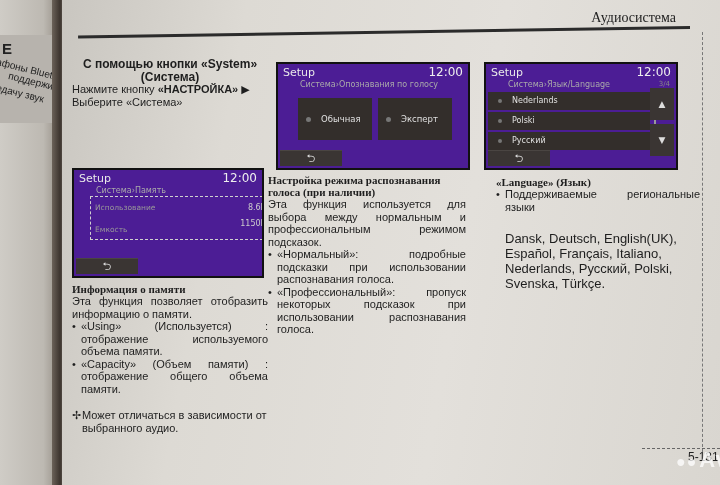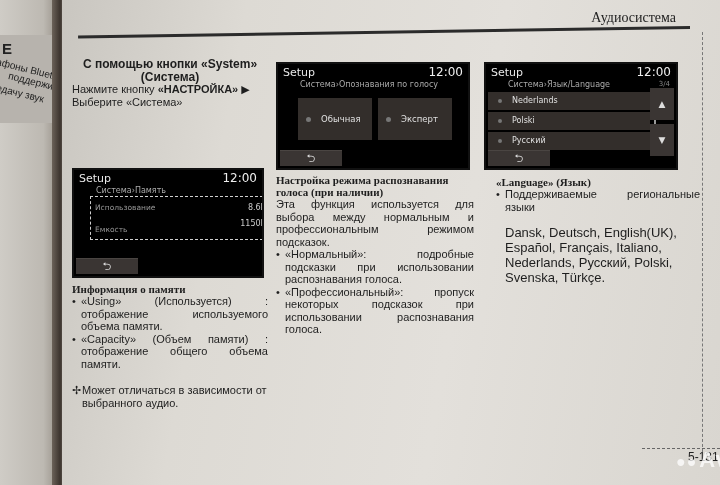--- a/index.html
+++ b/index.html
@@ -62,25 +62,25 @@
   .col1 { left: 72px; top: 58px; width: 196px; }
   .col3 { left: 496px; top: 64px; width: 204px; }
 
   .italic-head { font-weight: bold; font-size: 12px; text-align: center; }
   .serif-head { font-family: "Liberation Serif", serif; font-weight: bold; font-size: 11px; line-height: 12px; }
   .just { text-align: justify; }
   .bold { font-weight: bold; }
   ul.bullets { list-style: none; }
   ul.bullets li { position: relative; padding-left: 9px; text-align: justify; }
   ul.bullets li::before { content: "•"; position: absolute; left: 0; top: 0; }
-  .lang-list { font-size: 13px; line-height: 15px; padding-left: 9px; margin-top: 12px; }
+  .lang-list { font-size: 13px; line-height: 15px; padding-left: 9px; margin-top: 18px; }
 
   
   .screen {
-    position: absolute; background: #000000; border: 2px solid #111; color: #d8d8d8;
+    position: absolute; background: #4c1d95; border: 2px solid #111; color: #d8d8d8;
     font-family: "DejaVu Sans", sans-serif; overflow: hidden;
   }
   .screen .s-title { position: absolute; left: 5px; top: 2px; font-size: 11px; color: #e8e8e8; }
   .screen .s-time { position: absolute; right: 5px; top: 1px; font-size: 12px; color: #eee; }
   .screen .s-crumb { position: absolute; left: 8px; top: 16px; font-size: 8px; color: #aaa; padding-left: 14px; }
   .screen .s-back {
     position: absolute; left: 2px; bottom: 2px; width: 62px; height: 16px; background: #3a3533;
     border-top: 1px solid #4a4542; text-align: center; font-size: 11px; color: #ddd; line-height: 15px;
   }
   .scr-mem { left: 72px; top: 168px; width: 192px; height: 110px; }
@@ -161,40 +161,41 @@
     <div class="mem-row" style="top:28px;">
       <span>Емкость</span>
       <span class="v" style="top:-6px;margin-left:20px;">1150MB</span>
     </div>
   </div>
   <div class="s-back"><span>⮌</span></div>
 </div>
 
 <div class="col" style="left:72px;top:283px;width:196px;">
   <div class="serif-head">Информация о памяти</div>
+  <div class="just">Эта функция позволяет отобразить информацию о памяти.</div>
   <ul class="bullets">
     <li>«Using» (Используется) : отображение используемого объема памяти.</li>
     <li>«Capacity» (Объем памяти) : отображение общего объема памяти.</li>
   </ul>
   <div style="margin-top:14px;position:relative;padding-left:10px;">
     <span style="position:absolute;left:0;">✢</span>
     <span>Может отличаться в зависимости от выбранного аудио.</span>
   </div>
 </div>
 
 <div class="screen scr-voice">
   <div class="s-title">Setup</div>
   <div class="s-time">12:00</div>
   <div class="s-crumb">Система›Опознавания по голосу</div>
   <div class="opt" style="left:20px;"><span class="dot"></span><span>Обычная</span></div>
   <div class="opt" style="left:100px;"><span class="dot"></span><span>Эксперт</span></div>
   <div class="s-back"><span>⮌</span></div>
 </div>
 
-<div class="col" style="left:276px;top:174px;width:198px;">
+<div class="col" style="left:268px;top:174px;width:198px;">
   <div class="serif-head">Настройка режима распознавания голоса (при наличии)</div>
   <div class="just">Эта функция используется для выбора между нормальным и профессиональным режимом подсказок.</div>
   <ul class="bullets">
     <li>«Нормальный»: подробные подсказки при использовании распознавания голоса.</li>
     <li>«Профессиональный»: пропуск некоторых подсказок при использовании распознавания голоса.</li>
   </ul>
 </div>
 
 <div class="screen scr-lang">
   <div class="s-title">Setup</div>

